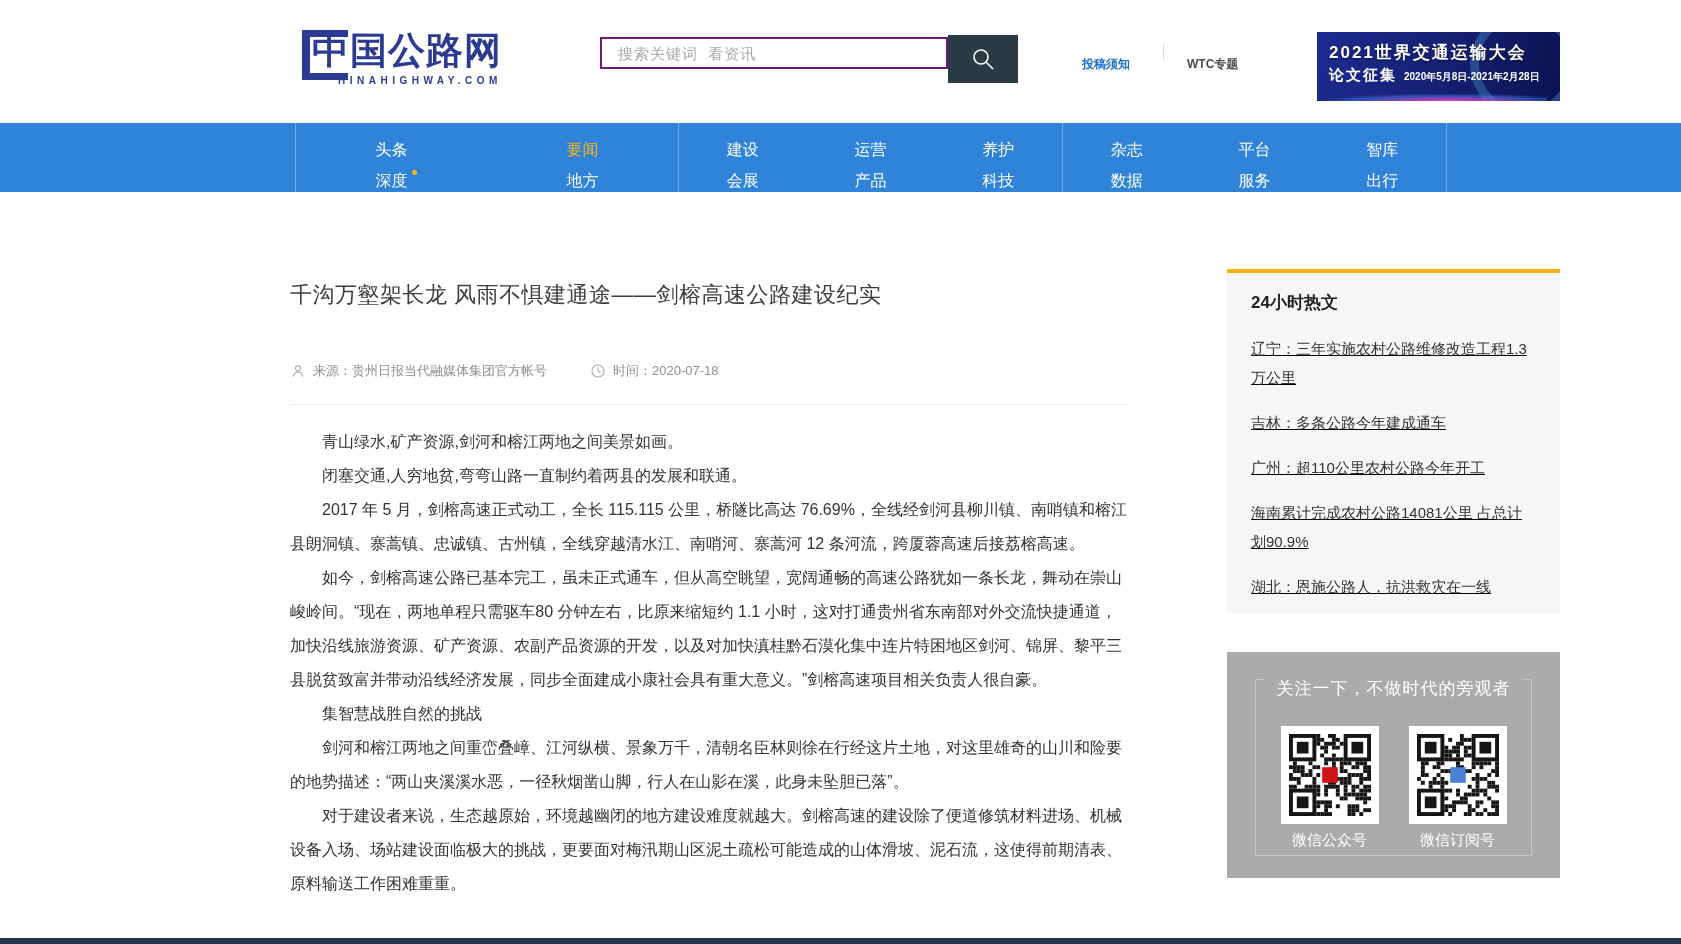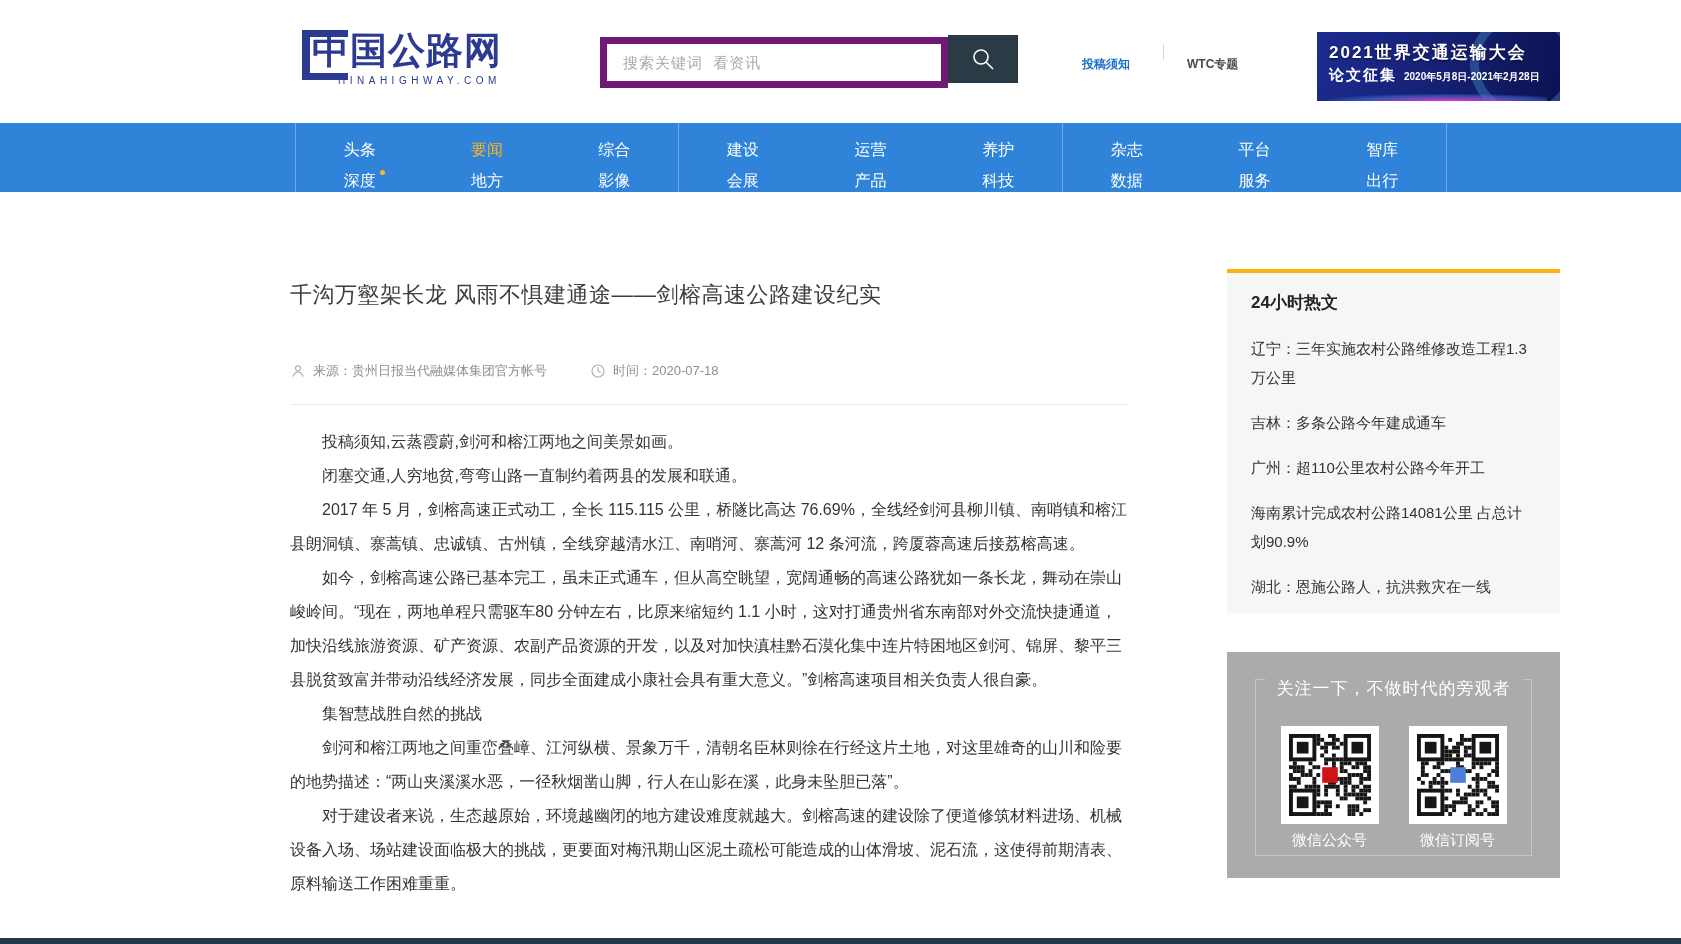--- a/index.html
+++ b/index.html
@@ -7,25 +7,25 @@
     font-family:"Liberation Sans","DejaVu Sans",sans-serif; }
   .page { position:relative; width:1681px; height:944px; background:#fff; }
 
   
   .header { position:absolute; left:0; top:0; width:1681px; height:123px; background:#fff; }
   .logo { position:absolute; left:302px; top:28px; width:240px; height:62px; display:block; cursor:pointer; }
   .logo-bracket { position:absolute; left:0; top:2px; width:46px; height:50px;
     border-left:8px solid #2c3a92; border-top:7px solid #2c3a92; border-bottom:7px solid #2c3a92; }
   .logo-title { position:absolute; left:10px; top:-2px; font-size:37px; font-weight:bold;
     color:#2c3a92; letter-spacing:1px; white-space:nowrap; }
-  .logo-sub { position:absolute; left:36px; top:47px; font-size:10px; font-weight:normal;
+  .logo-sub { position:absolute; left:36px; top:47px; font-size:10px; font-weight:bold;
     color:#2c3a92; letter-spacing:4.5px; white-space:nowrap;text-align:center; }
 
   .search { position:absolute; left:600px; top:37px; height:44px; display:flex; }
-  .search-input { width:348px; height:51px; border:7px solid #701a75; outline:none;
+  .search-input { width:348px; height:32px; border:2px solid #701a75; outline:none;
     padding:0 16px; font-size:15px; color:#333; font-family:inherit; }
   .search-input::placeholder { color:#a9a9a9; letter-spacing:1px; }
   .search-btn { width:70px; height:48px; margin-top:-2px; background:#2b3b45; border:none;
     cursor:pointer; display:flex; align-items:center; justify-content:center; }
 
   .hlink { position:absolute; top:56px; font-size:12px; font-weight:bold; text-decoration:none; cursor:pointer; }
   .hlink.blue { left:1082px; color:#1c70c8; }
   .hlink.dark { left:1187px; color:#4a4a4a; }
   .hlink-sep { position:absolute; left:1163px; top:44px; width:1px; height:16px; background:#d8d8d8; }
 
@@ -61,21 +61,21 @@
   .meta svg { margin-right:7px; flex:none; }
   .article-divider { margin-top:24px; border-top:1px solid #ececec; }
   .article-body { margin-top:20px; }
   .para { font-size:16px; line-height:34px; color:#333; text-indent:2em; }
 
   
   .sidebar { position:absolute; left:1227px; top:269px; width:333px; }
   .hot-box { height:344px; background:#f6f6f6; border-top:4px solid #f9b212;
     padding:19px 24px 0 24px; overflow:hidden; }
   .hot-title { font-size:17px; font-weight:bold; color:#222; line-height:22px; }
-  .hot-list { margin-top:20px; }
+  .hot-list { margin-top:20px;text-decoration:underline; }
   .hot-item { display:block; font-size:15px; color:#333; line-height:29px;
     margin-bottom:16px; text-decoration:none; cursor:pointer; }
 
   .follow-box { position:relative; margin-top:39px; height:226px; background:#ababab; padding-top:24px; }
   .follow-frame { position:absolute; left:28px; right:28px; top:27px; bottom:22px;
     border:1px solid #c6c6c6; pointer-events:none; }
   .follow-title-row { position:relative; z-index:2; text-align:center; }
   .follow-title { display:inline-block; background:#ababab; padding:0 12px;
     color:#fff; font-size:17px; line-height:26px; letter-spacing:1px; }
   .qr-row { position:relative; z-index:2; margin-top:24px; display:flex; justify-content:center; gap:30px; }
@@ -125,24 +125,20 @@
   <nav class="nav">
     <div class="nav-inner">
       <div class="nav-group first">
         <div class="nav-col">
           <a class="nav-link">头条</a>
           <a class="nav-link"><span>深度</span><i class="dot"></i></a>
         </div>
         <div class="nav-col">
           <a class="nav-link active">要闻</a>
           <a class="nav-link">地方</a>
-        </div>
-        <div class="nav-col">
-          <a class="nav-link">综合</a>
-          <a class="nav-link">影像</a>
         </div>
       </div>
       <div class="nav-group">
         <div class="nav-col">
           <a class="nav-link">建设</a>
           <a class="nav-link">会展</a>
         </div>
         <div class="nav-col">
           <a class="nav-link">运营</a>
           <a class="nav-link">产品</a>
@@ -183,21 +179,21 @@
         <svg width="16" height="16" viewBox="0 0 24 24" fill="none" stroke="#b3b3b3" stroke-width="1.8">
           <circle cx="12" cy="12" r="9"></circle>
           <path d="M12 6.5 V12 L16 14.5"></path>
         </svg>
         <span>时间：2020-07-18</span>
       </span>
     </div>
     <div class="article-divider"></div>
     <div class="article-body">
 
-        <p class="para">投稿须知,云蒸霞蔚,剑河和榕江两地之间美景如画。</p>
+        <p class="para">青山绿水,矿产资源,剑河和榕江两地之间美景如画。</p>
 
         <p class="para">闭塞交通,人穷地贫,弯弯山路一直制约着两县的发展和联通。</p>
 
         <p class="para">2017 年 5 月，剑榕高速正式动工，全长 115.115 公里，桥隧比高达 76.69%，全线经剑河县柳川镇、南哨镇和榕江县朗洞镇、寨蒿镇、忠诚镇、古州镇，全线穿越清水江、南哨河、寨蒿河 12 条河流，跨厦蓉高速后接荔榕高速。</p>
 
         <p class="para">如今，剑榕高速公路已基本完工，虽未正式通车，但从高空眺望，宽阔通畅的高速公路犹如一条长龙，舞动在崇山峻岭间。“现在，两地单程只需驱车80 分钟左右，比原来缩短约 1.1 小时，这对打通贵州省东南部对外交流快捷通道，加快沿线旅游资源、矿产资源、农副产品资源的开发，以及对加快滇桂黔石漠化集中连片特困地区剑河、锦屏、黎平三县脱贫致富并带动沿线经济发展，同步全面建成小康社会具有重大意义。”剑榕高速项目相关负责人很自豪。</p>
 
         <p class="para">集智慧战胜自然的挑战</p>
 
         <p class="para">剑河和榕江两地之间重峦叠嶂、江河纵横、景象万千，清朝名臣林则徐在行经这片土地，对这里雄奇的山川和险要的地势描述：“两山夹溪溪水恶，一径秋烟凿山脚，行人在山影在溪，此身未坠胆已落”。</p>

